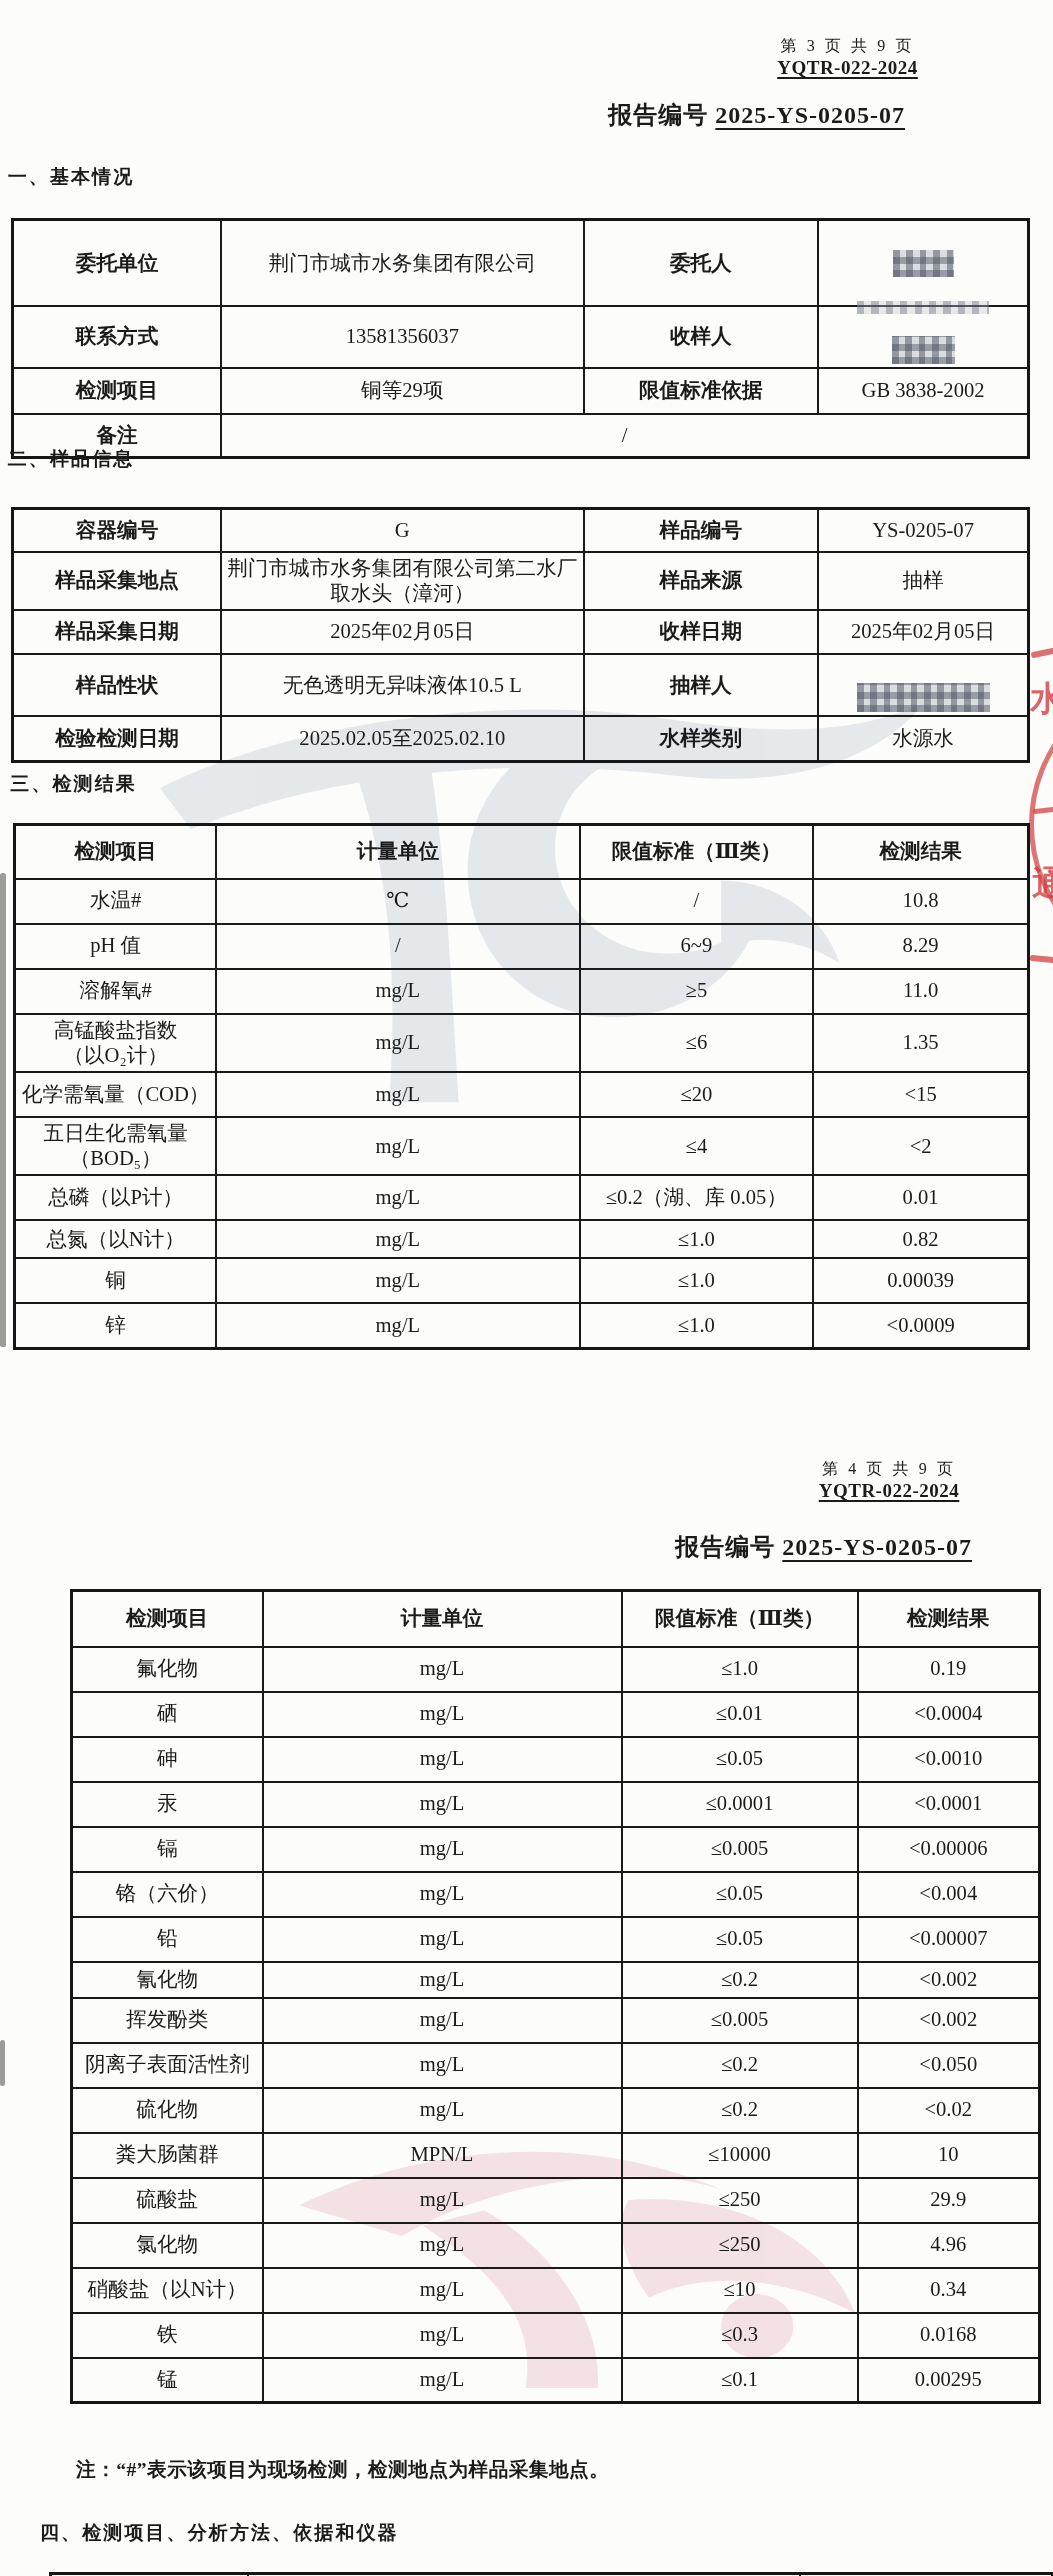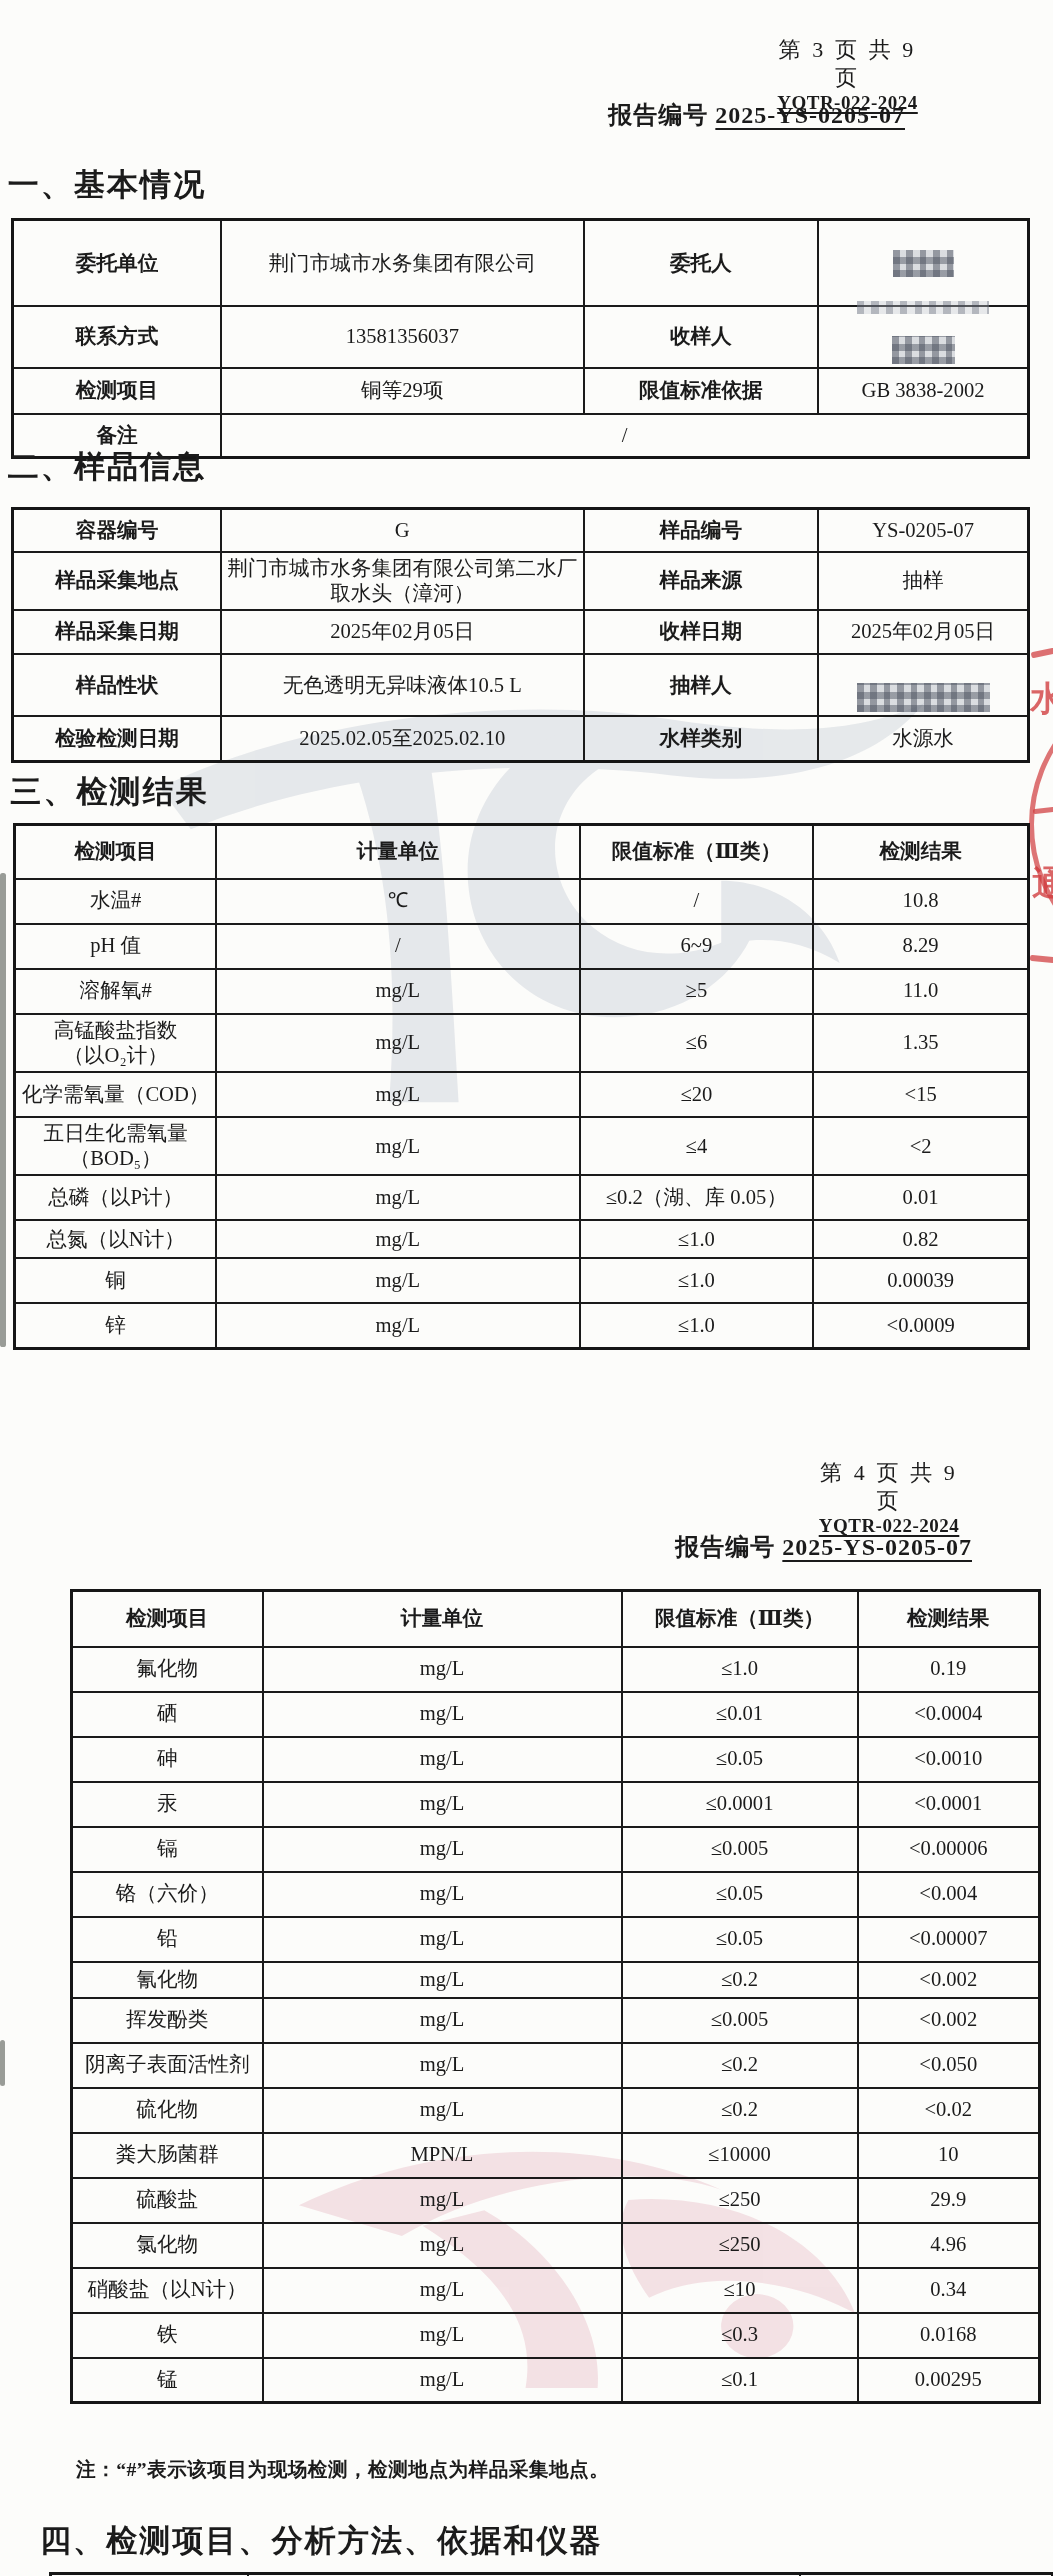--- a/index.html
+++ b/index.html
@@ -1,26 +1,26 @@
 <!DOCTYPE html>
 <html style="font-size:8.2px"><head>
 <meta charset="utf-8">
 <style>
   html,body{margin:0;padding:0;background:#e8e8e8;}
   .page{position:relative;width:1054px;height:2866px;margin:0 auto;background:#fcfcfa;
         overflow:hidden;font-family:"Liberation Serif","DejaVu Serif",serif;color:#1b1b1b;}
   
   .corner{position:absolute;text-align:center;line-height:1.25;}
-  .pagenum{font-size:22px;letter-spacing:3.1px;}
+  .pagenum{font-size:16px;letter-spacing:3.1px;}
   .doccode{font-size:19px;font-weight:700;text-decoration:underline;text-underline-offset:3.1px;
            text-decoration-thickness:1.5px;letter-spacing:0.5px;}
   .reportline{position:absolute;font-size:24px;font-weight:600;letter-spacing:1px;white-space:nowrap;margin-left:32px;}
   .reportline .rno{text-decoration:underline;text-decoration-thickness:2.1px;text-underline-offset:5.2px;margin-left:7.2px;}
   .sechead{position:absolute;font-family:"Liberation Sans","DejaVu Sans",sans-serif;
-           font-size:31px;font-weight:800;letter-spacing:2.1px;white-space:nowrap;}
+           font-size:19px;font-weight:800;letter-spacing:2.1px;white-space:nowrap;}
   
   table{position:absolute;border-collapse:collapse;table-layout:fixed;border:3.6px solid #161616;}
   td{border:2.1px solid #1a1a1a;text-align:center;vertical-align:middle;
      font-size:20.6px;line-height:1.22;padding:3.1px 5.2px;white-space:pre-line;word-break:break-word;}
   .hd td{font-weight:700;}
   .lab{font-weight:600;}
   
   .redcell{position:relative;}
   .mosaic{display:inline-block;vertical-align:middle;
     background-image:
@@ -186,21 +186,21 @@
       </colgroup>
     <thead>
       <tr class="hd" style="height:54px;">
         <td>检测项目</td>
         <td>计量单位</td>
         <td>限值标准（Ⅲ类）</td>
         <td>检测结果</td>
       </tr>
     </thead>
     <tbody>
-  <tr style="height:45px;font-family:Liberation Serif, serif;">
+  <tr style="height:45px;">
     <td>水温#</td>
     <td>℃</td>
     <td>/</td>
     <td>10.8</td>
   </tr>
 
   <tr style="height:45px;">
     <td>pH 值</td>
     <td>/</td>
     <td>6~9</td>

